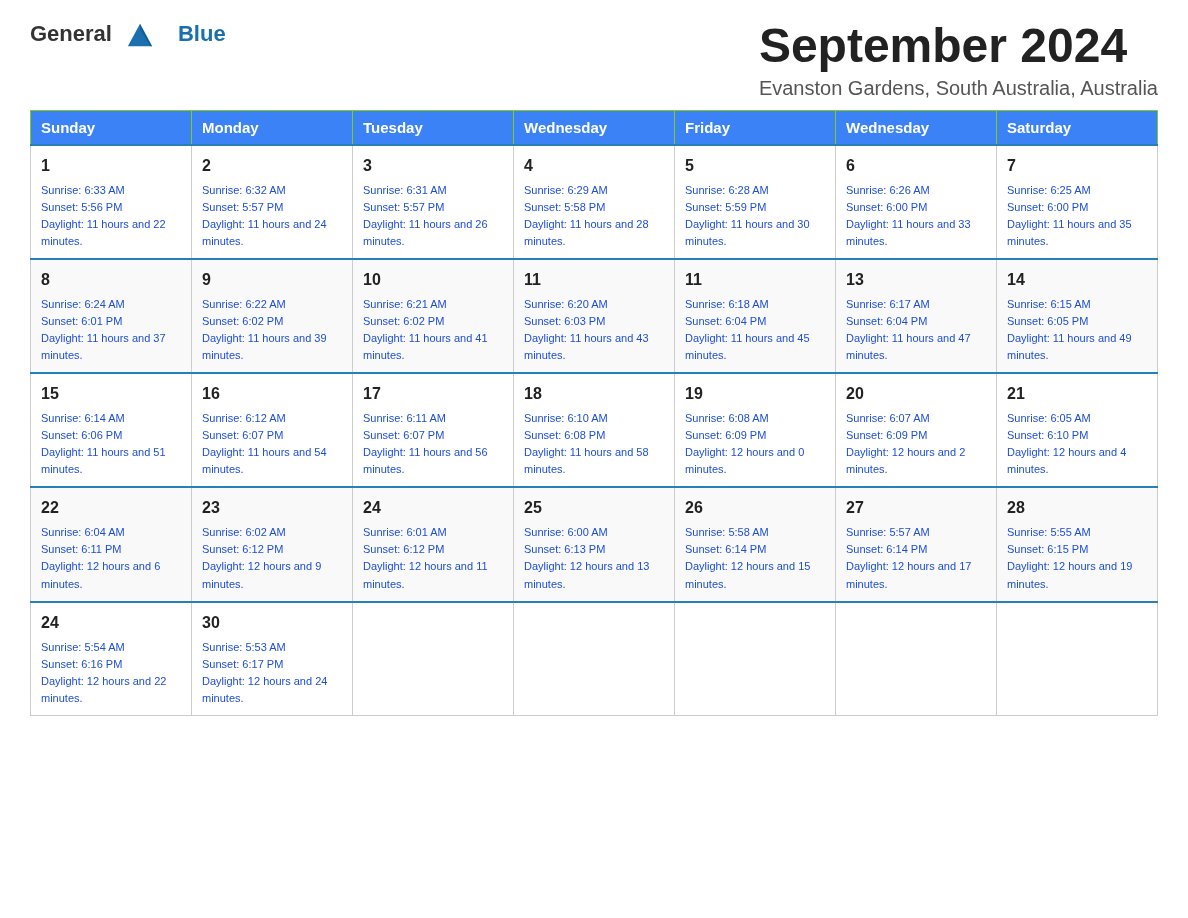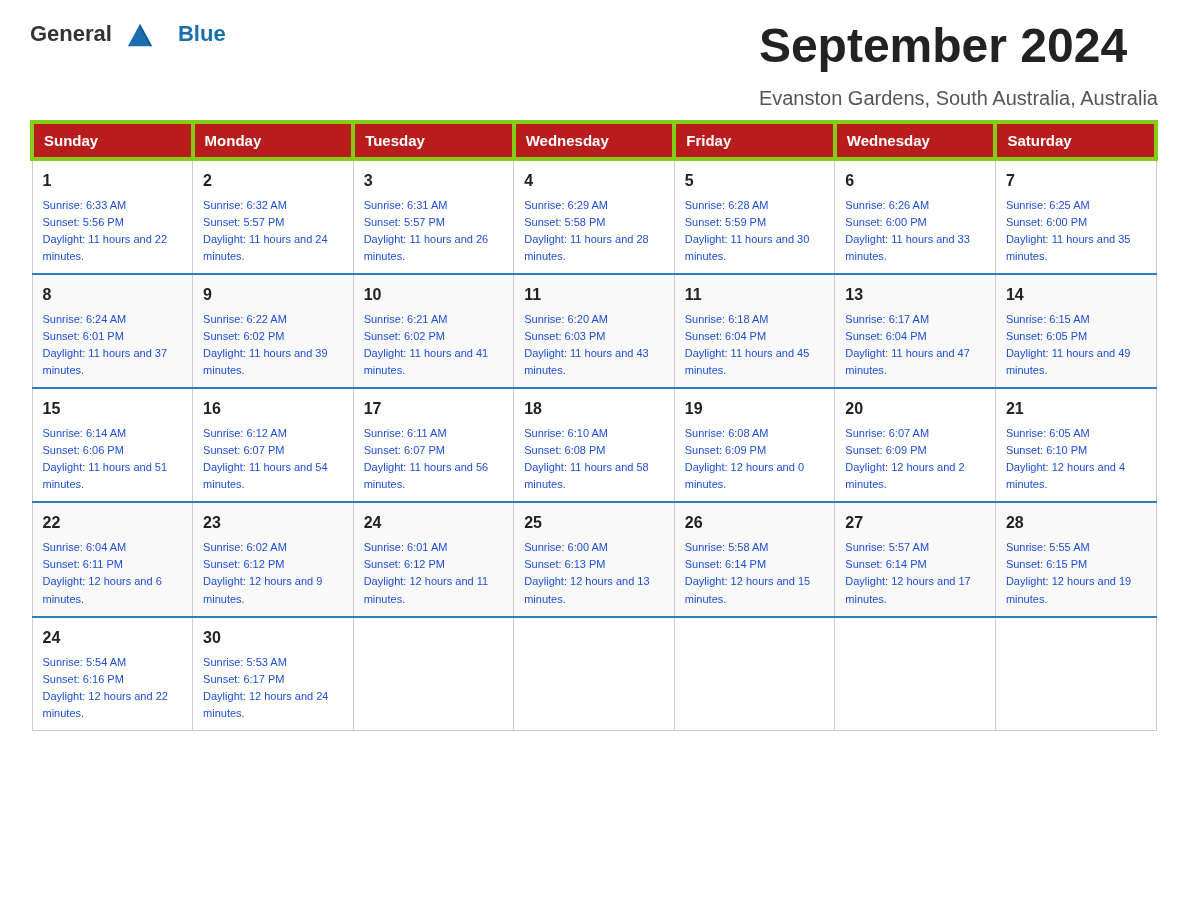--- a/index.html
+++ b/index.html
@@ -42,35 +42,35 @@
     }
     .month-title {
       font-size: 48px;
       font-weight: bold;
       color: #222;
       line-height: 1.1;
     }
     .location-title {
       font-size: 20px;
       color: #555;
-      margin-top: 14px;
+      margin-top: 4px;
     }
     .calendar-table {
       width: 100%;
       border-collapse: collapse;
       margin-top: 10px;
     }
     .calendar-table th {
-      background-color: #b91c1c;
+      background-color: #3b82f6;
       color: #fff;
       font-size: 15px;
       font-weight: bold;
       padding: 8px 10px;
       text-align: left;
-      border: 4px solid #84cc16;
+      border: 1px solid #84cc16;
     }
     .calendar-table td {
       vertical-align: top;
       padding: 8px 10px;
       border: 1px solid #ccc;
       width: calc(100% / 7);
       min-height: 100px;
       font-size: 13px;
       line-height: 1.5;
       background: #fff;

